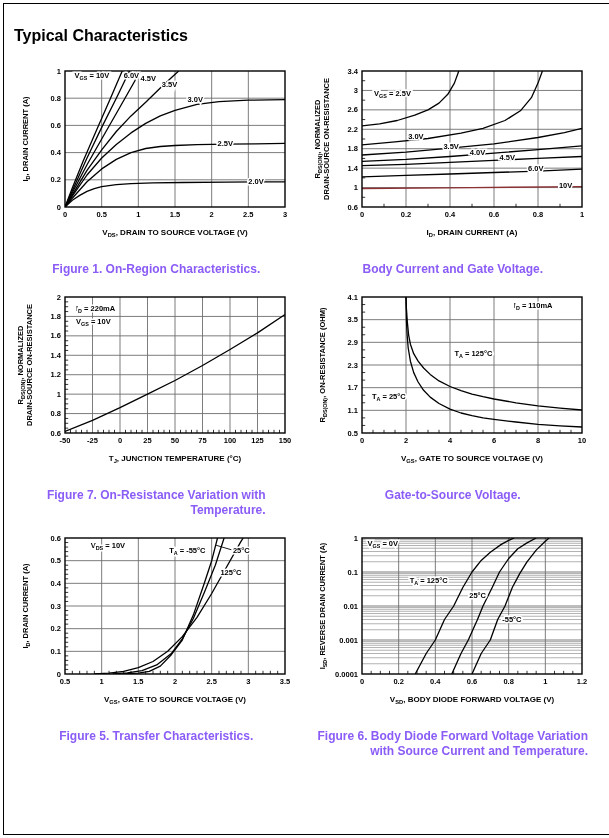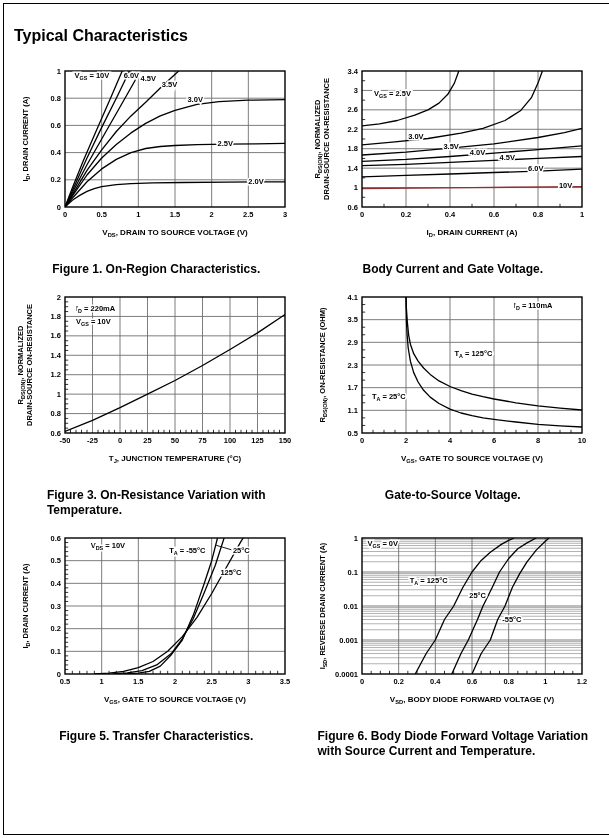--- a/index.html
+++ b/index.html
@@ -4,22 +4,22 @@
 <style>
   html,body{margin:0;padding:0;background:#fff;}
   .page{position:relative;width:609px;height:838px;background:#ffffff;overflow:hidden;
         font-family:"Liberation Sans",sans-serif;padding-left:14px;}
   .page-border{position:absolute;inset:3px;border:1.6px solid #000;pointer-events:none;}
   .title{position:absolute;top:16px;left:14px;font-size:16px;font-weight:bold;color:#000;}
   .figs{position:absolute;top:64px;left:8px;width:593px;display:grid;
         grid-template-columns:1fr 1fr;row-gap:12px;column-gap:0;}
   .fig{margin:0;display:flex;flex-direction:column;align-items:center;}
   .chart{width:282px;height:178px;}
-  .caption{margin-top:20px;font-size:12px;font-weight:bold;text-align:left;
-           line-height:1.3;color:#000000;}
+  .caption{margin-top:20px;font-size:12px;font-weight:bold;text-align:right;
+           line-height:1.3;color:#8b5cf6;}
   .cap-line{display:block;}
   svg text{font-family:"Liberation Sans",sans-serif;font-weight:bold;fill:#000;}
 </style>
 </head>
 <body>
 
 <div class="page">
   <div class="page-border"></div>
   <h1 class="title">Typical Characteristics</h1>
 
@@ -237,21 +237,21 @@
             <text x="46" y="48.457142857142856" text-anchor="end" font-size="7.5">1.6</text>
             <text x="46" y="29.028571428571407" text-anchor="end" font-size="7.5">1.8</text>
             <text x="46" y="9.6" text-anchor="end" font-size="7.5">2</text>
             <text x="160" y="171" text-anchor="middle" font-size="8"><tspan>T</tspan><tspan font-size="72%" dy="2">J</tspan><tspan dy="-2">, JUNCTION TEMPERATURE (°C)</tspan></text>
             <text transform="translate(8,75) rotate(-90)" text-anchor="middle" font-size="7.5"><tspan>R</tspan><tspan font-size="72%" dy="2">DS(ON)</tspan><tspan dy="-2">, NORMALIZED</tspan></text>
             <text transform="translate(17,75) rotate(-90)" text-anchor="middle" font-size="7.5"><tspan>DRAIN-SOURCE ON-RESISTANCE</tspan></text>
             <text x="61" y="20.599999999999966" text-anchor="start" font-size="7.5" stroke="#fff" stroke-width="3" paint-order="stroke" fill="#000"><tspan>I</tspan><tspan font-size="72%" dy="2">D</tspan><tspan dy="-2"> = 220mA</tspan></text>
             <text x="61" y="34.199999999999974" text-anchor="start" font-size="7.5" stroke="#fff" stroke-width="3" paint-order="stroke" fill="#000"><tspan>V</tspan><tspan font-size="72%" dy="2">GS</tspan><tspan dy="-2"> = 10V</tspan></text>
           </svg></div>
       <figcaption class="caption">
-        <span class="cap-line">Figure 3. On-Resistance Variation with</span>
+        <span class="cap-line">Figure 7. On-Resistance Variation with</span>
         <span class="cap-line">Temperature.</span>
       </figcaption>
     </figure>
 
     <figure class="fig">
       <div class="chart"><svg width="282" height="178" viewBox="0 0 282 178">
             <defs>
               <clipPath id="clip3">
                 <rect x="50" y="7" width="220" height="136"></rect>
               </clipPath>

